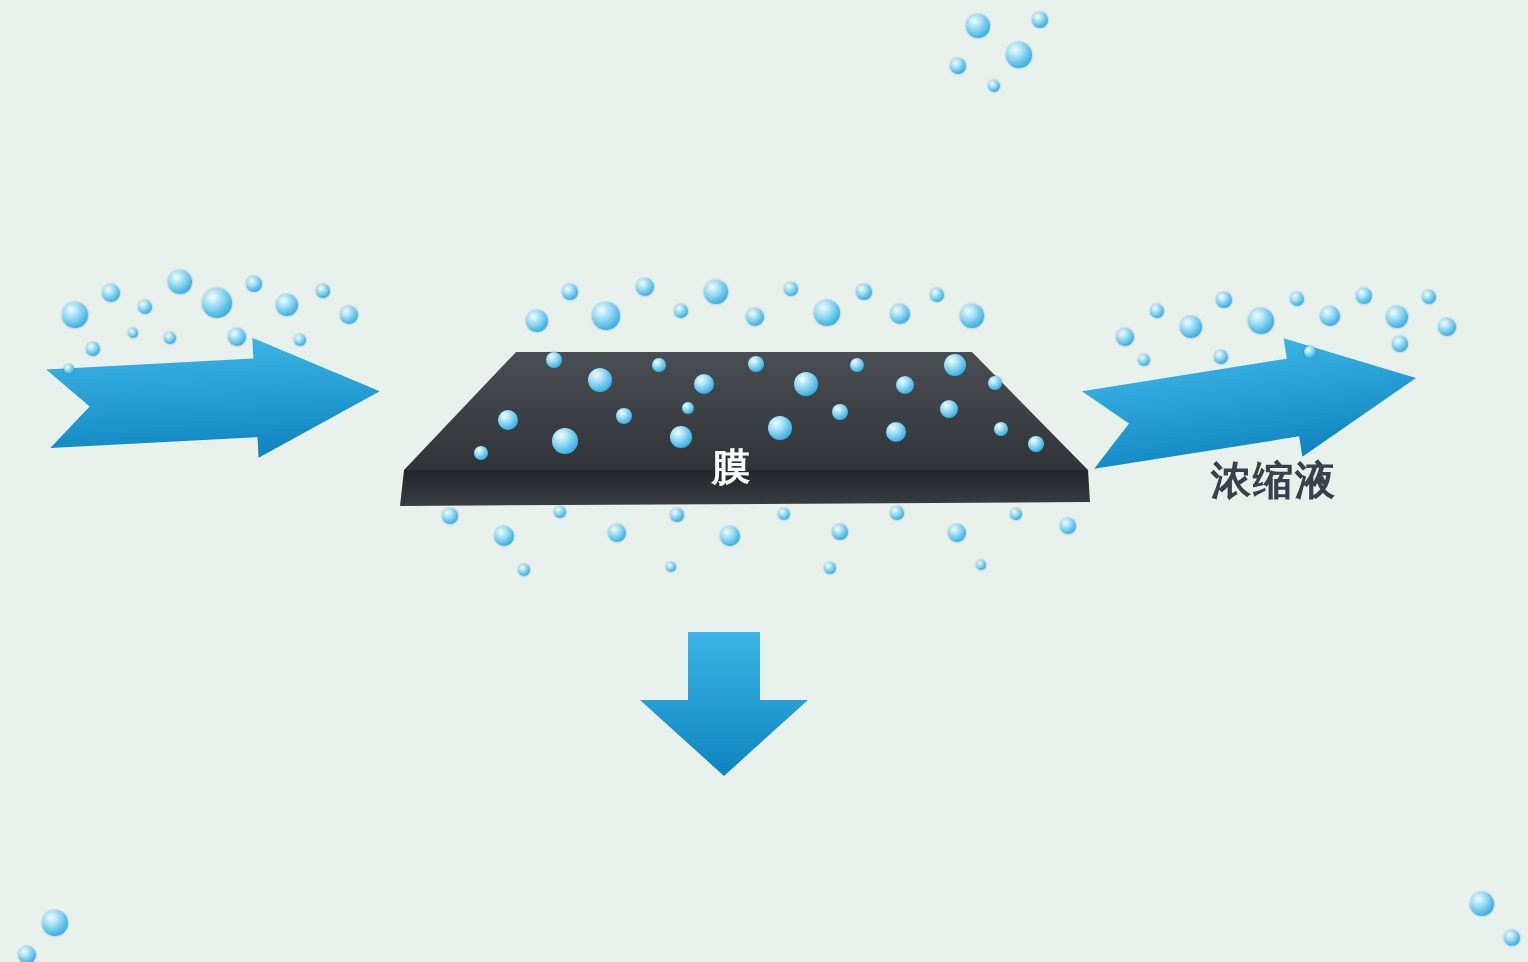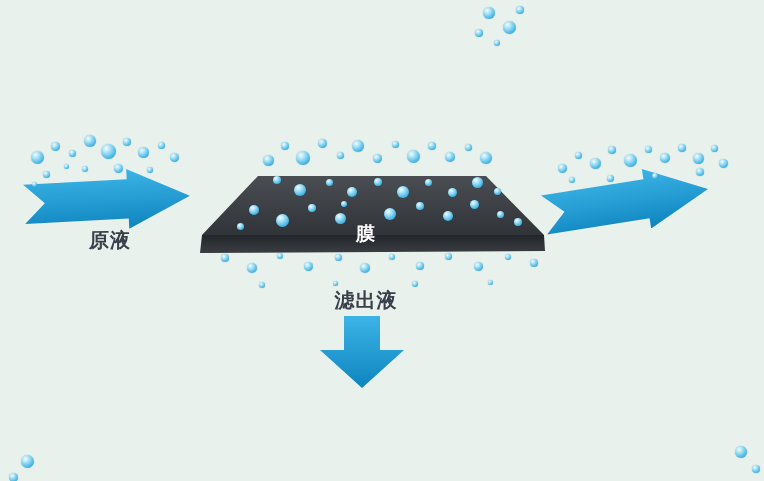--- a/index.html
+++ b/index.html
@@ -188,17 +188,16 @@
       <div class="bubble" style="left: 569px; top: 177px; width: 6px; height: 6px;"></div>
       <div class="bubble" style="left: 606.5px; top: 174.5px; width: 7px; height: 7px;"></div>
       <div class="bubble" style="left: 652px; top: 173px; width: 6px; height: 6px;"></div>
       <div class="bubble" style="left: 696px; top: 168px; width: 8px; height: 8px;"></div>
       <div class="bubble" style="left: 20.5px; top: 454.5px; width: 13px; height: 13px;"></div>
       <div class="bubble" style="left: 8.5px; top: 472.5px; width: 9px; height: 9px;"></div>
       <div class="bubble" style="left: 735px; top: 446px; width: 12px; height: 12px;"></div>
       <div class="bubble" style="left: 752px; top: 465px; width: 8px; height: 8px;"></div>
     </div>
 
-  <div class="label feed-label">原液</div>
   <div class="label membrane-label">膜</div>
-  <div class="label permeate-label">滤出液</div>
+  <div class="label concentrate-label">浓缩液</div>
 
 </div>
 
 </body></html>

